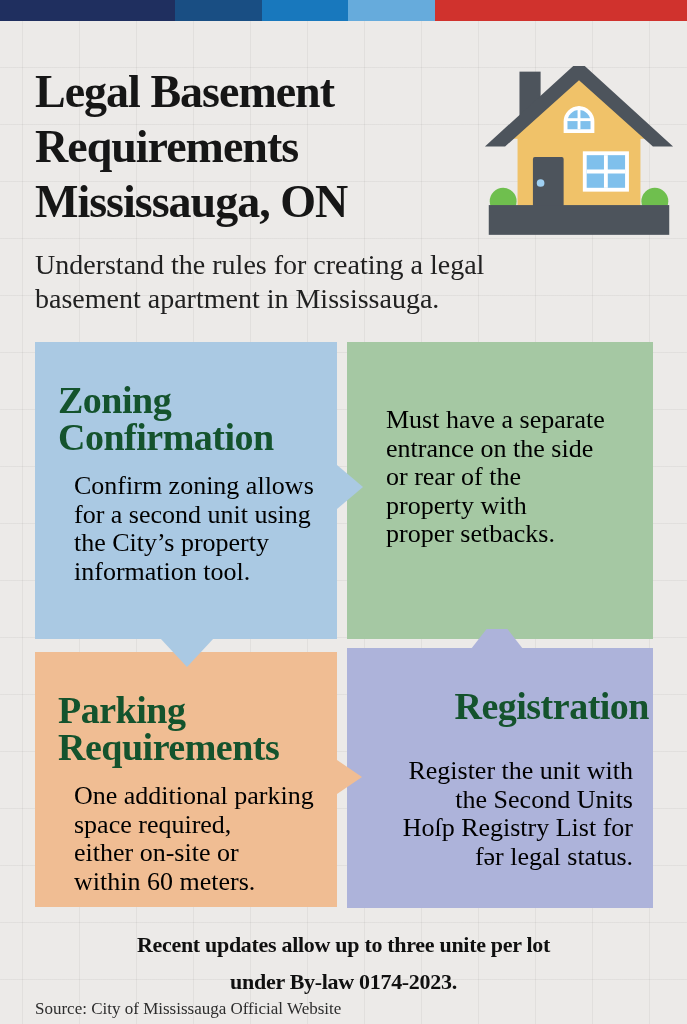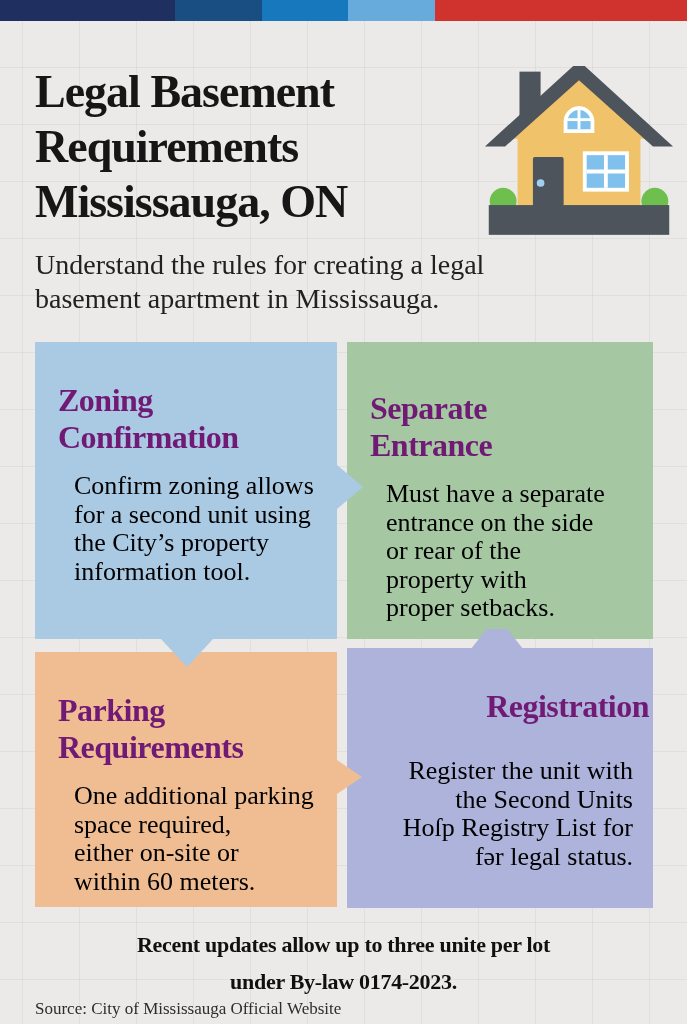--- a/index.html
+++ b/index.html
@@ -26,22 +26,22 @@
   .house-svg{position:absolute;left:483px;top:56px;width:192px;height:182px;}
 
   .subtitle{
     position:absolute;left:35px;top:248px;margin:0;
     font-size:28px;line-height:34px;font-weight:500;color:#212121;
     white-space:pre-line;
   }
 
   .card{position:absolute;box-sizing:border-box;padding:40px 4px 0 23px;}
   .card h3{
-    margin:0 0 16px 0;font-size:32px;line-height:37px;font-weight:800;
-    color:#701a75;white-space:pre-line;letter-spacing:-0.5px;
+    margin:0 0 16px 0;font-size:38px;line-height:37px;font-weight:800;
+    color:#14532d;white-space:pre-line;letter-spacing:-0.5px;
   }
   .card p{
     margin:16px;font-size:26px;line-height:28.5px;font-weight:500;
     color:#000000;white-space:pre-line;
   }
   .card-zoning{left:35px;top:342px;width:302px;height:297px;}
   .card-entrance{left:347px;top:342px;width:306px;height:297px;padding-top:48px;}
   .card-parking{left:35px;top:652px;width:302px;height:255px;}
   .card-registration{left:347px;top:648px;width:306px;height:260px;text-align:right;}
   .card-registration h3{margin-bottom:32px;}
@@ -109,22 +109,20 @@
   <section class="card card-zoning" style="background-color: rgb(170, 201, 227);">
     <h3>Zoning
 Confirmation</h3>
     <p>Confirm zoning allows
 for a second unit using
 the City’s property
 information tool.</p>
   </section>
 
   <section class="card card-entrance" style="background-color: rgb(165, 200, 163);">
-    <h3>Separate
-Entrance</h3>
     <p>Must have a separate
 entrance on the side
 or rear of the
 property with
 proper setbacks.</p>
   </section>
 
   <section class="card card-parking" style="background-color: rgb(240, 189, 147);">
     <h3>Parking
 Requirements</h3>

